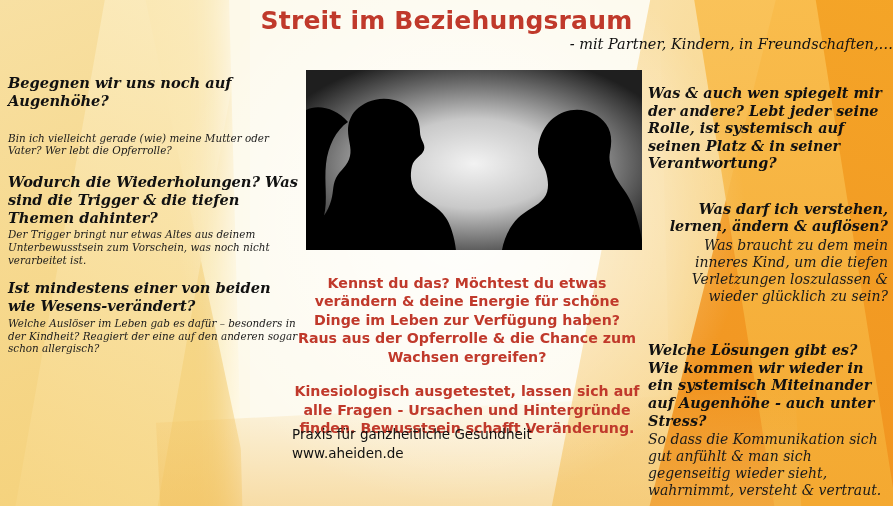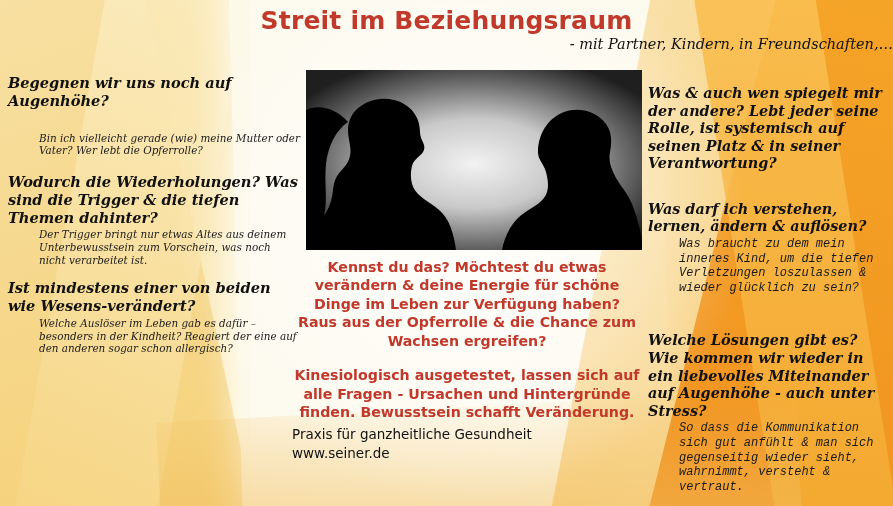--- a/index.html
+++ b/index.html
@@ -134,21 +134,21 @@
     width: 336px; height: 180px;
     background: radial-gradient(ellipse at 50% 55%, #e9e9e9 0%, #bdbdbd 38%, #6f6f6f 70%, #2b2b2b 100%);
     overflow: hidden;
     border: 0;
   }
   .photo svg { display: block; }
 
   
   .center-text {
     position: absolute;
-    left: 292px; top: 258px;
+    left: 292px; top: 274px;
     width: 350px;
     text-align: center;
     color: #c0392b;
     font-family: "DejaVu Sans", sans-serif;
     font-weight: bold;
     font-size: 14.2px;
     line-height: 1.30;
   }
   .center-text .para2 { margin-top: 16px; }
 
@@ -177,32 +177,31 @@
     font-size: 14.6px;
     color: #111;
     line-height: 1.22;
   }
   .q-sub {
     font-style: italic;
     font-size: 10.4px;
     color: #1a1a1a;
     line-height: 1.22;
     margin-top: 2px;
-    margin-left: 31px;
   }
   .col-right .q-main { font-size: 14.4px; }
-  .col-right .q-sub { font-size: 12px; font-family: Liberation Mono, monospace; }
+  .col-right .q-sub { font-size: 14px; }
 
   
   .col-left .b0 { margin-bottom: 22px; }
   .col-left .b1 { margin-bottom: 16px; }
   .col-left .b2 { margin-bottom: 18px; }
   .col-left .b3 { margin-bottom: 20px; }
   .col-right .r0 { margin-bottom: 28px; }
-  .col-right .r1 { margin-bottom: 36px; }
+  .col-right .r1 { margin-bottom: 36px; text-align: right; }
 </style>
 </head>
 <body>
 
 <div id="poster">
 
   <div class="bg-layer">
     <div class="bg-base"></div>
     <div class="wedge wedge-l1"></div>
     <div class="wedge wedge-l2"></div>
@@ -271,29 +270,29 @@
     <div class="col col-right">
       <div class="q-block r0">
         <div class="q-main">Was &amp; auch wen spiegelt mir der andere? Lebt jeder seine Rolle, ist systemisch auf seinen Platz &amp; in seiner Verantwortung?</div>
         <div class="q-sub"></div>
       </div>
       <div class="q-block r1">
         <div class="q-main">Was darf ich verstehen, lernen, ändern &amp; auflösen?</div>
         <div class="q-sub">Was braucht zu dem mein inneres Kind, um die tiefen Verletzungen loszulassen &amp; wieder glücklich zu sein?</div>
       </div>
       <div class="q-block">
-        <div class="q-main">Welche Lösungen gibt es? Wie kommen wir wieder in ein liebevolles Miteinander auf Augenhöhe - auch unter Stress?</div>
+        <div class="q-main">Welche Lösungen gibt es? Wie kommen wir wieder in ein systemisch Miteinander auf Augenhöhe - auch unter Stress?</div>
         <div class="q-sub">So dass die Kommunikation sich gut anfühlt &amp; man sich gegenseitig wieder sieht, wahrnimmt, versteht &amp; vertraut.</div>
       </div>
     </div>
 
     <div class="center-text">
       <div class="para1">Kennst du das? Möchtest du etwas verändern &amp; deine Energie für schöne Dinge im Leben zur Verfügung haben? Raus aus der Opferrolle &amp; die Chance zum Wachsen ergreifen?</div>
       <div class="para2">Kinesiologisch ausgetestet, lassen sich auf alle Fragen - Ursachen und Hintergründe finden. Bewusstsein schafft Veränderung.</div>
     </div>
 
     <div class="footer">
       <div>Praxis für ganzheitliche Gesundheit</div>
-      <div>www.seiner.de</div>
+      <div>www.aheiden.de</div>
     </div>
 
   </div>
 </div>
 
 </body></html>

